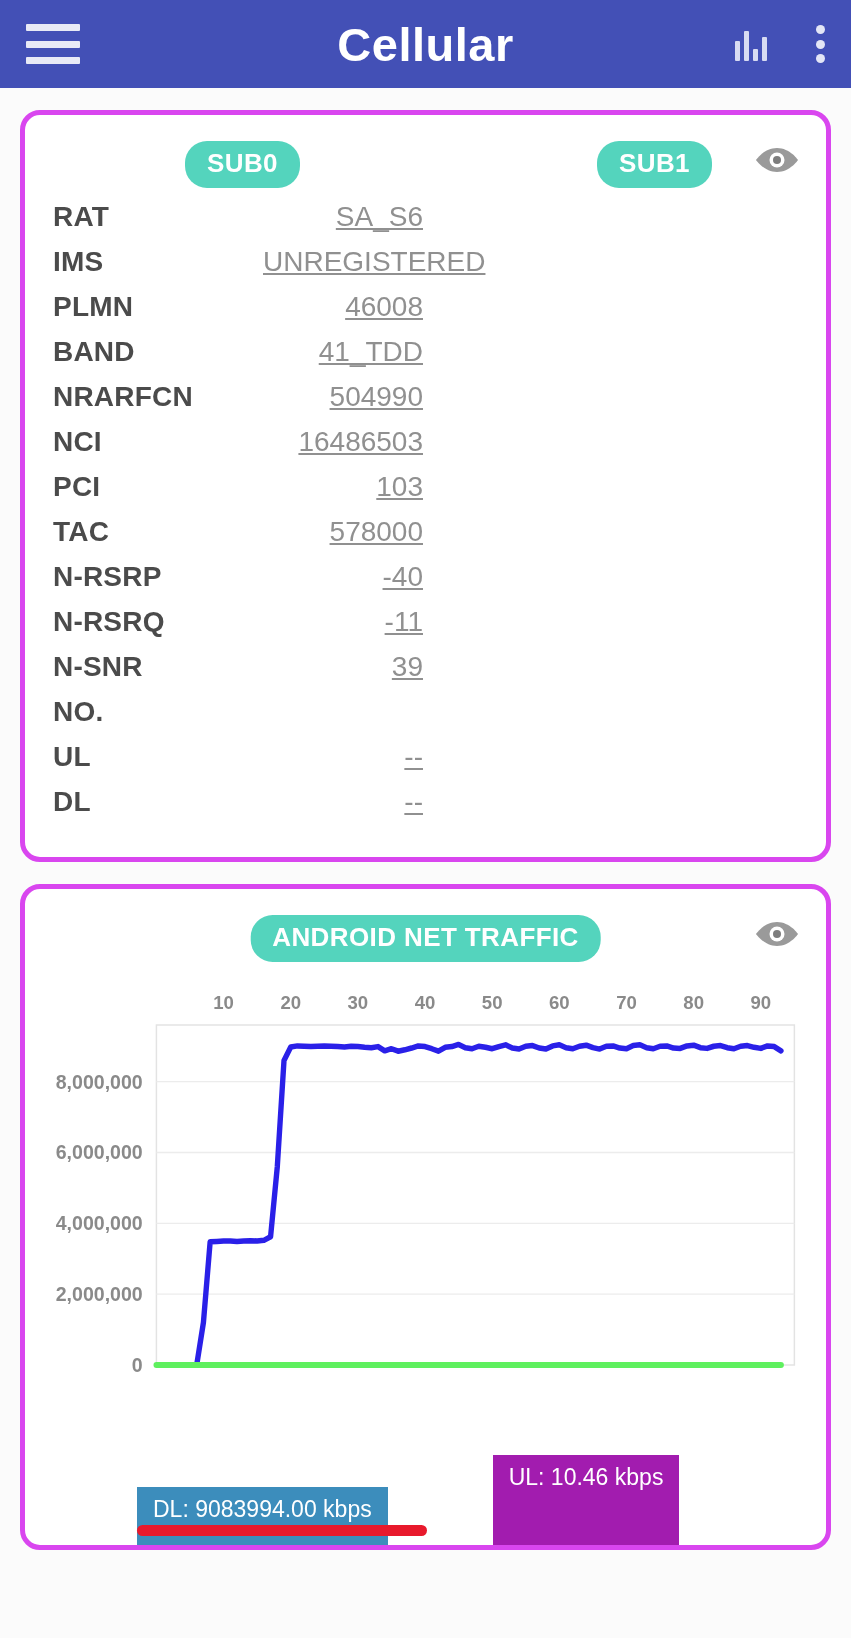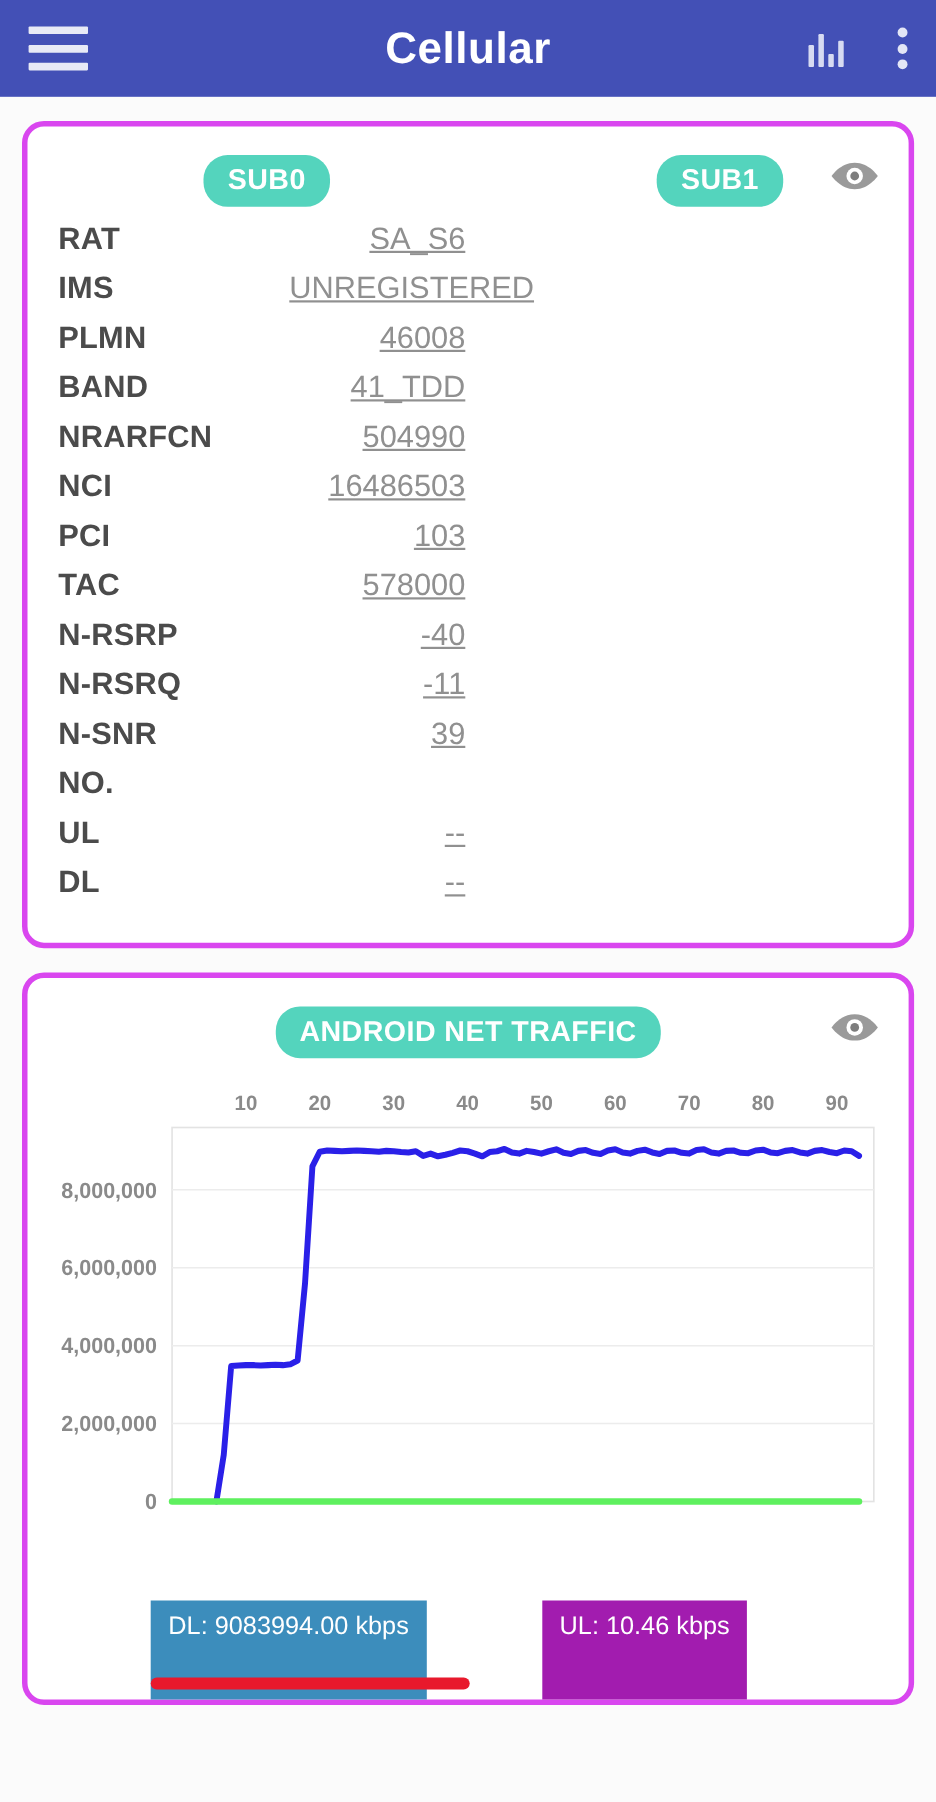--- a/index.html
+++ b/index.html
@@ -19,21 +19,21 @@
     background: #4350b6;
     display: flex; align-items: center;
     padding: 0 26px;
   }
   .hamburger { width: 54px; height: 40px; display: flex; flex-direction: column; justify-content: space-between; cursor: pointer; }
   .hamburger span { display: block; height: 7px; background: #e8eaf6; border-radius: 1px; }
   .appbar-title {
     position: absolute; left: 0; right: 0;
     text-align: center;
     color: #ffffff;
-    font-size: 40px; font-weight: bold;
+    font-size: 47px; font-weight: bold;
     letter-spacing: .5px;
     pointer-events: none;
   }
   .appbar-actions { margin-left: auto; display: flex; align-items: center; gap: 44px; z-index: 2; }
   .bars-icon { width: 36px; height: 34px; display: flex; align-items: flex-end; gap: 4px; }
   .bars-icon i { display: block; width: 5px; background: #d7dbf2; border-radius: 1px; }
   .bars-icon i:nth-child(1) { height: 20px; }
   .bars-icon i:nth-child(2) { height: 30px; }
   .bars-icon i:nth-child(3) { height: 12px; }
   .bars-icon i:nth-child(4) { height: 24px; }
@@ -89,21 +89,21 @@
   .axis-text { fill: #8a8a8a; font-family: "Liberation Sans", sans-serif; font-size: 19px; }
   .axis-text-y { fill: #8a8a8a; font-family: "Liberation Sans", sans-serif; font-size: 20px; }
 
   
   .legend { display: flex; padding: 30px 0 0 0; position: relative; height: 120px; }
   .legend-item {
     color: #ffffff; font-size: 23px;
     padding: 9px 16px 11px 16px;
     white-space: nowrap;
   }
-  .legend-dl { background: #3c8dbc; margin-left: 112px; }
+  .legend-dl { background: #3c8dbc; margin-left: 112px; margin-top: 32px; }
   .legend-ul { background: #a21caf; margin-left: 105px; }
   .red-underline {
     position: absolute;
     left: 112px; top: 100px;
     width: 290px; height: 11px;
     background: #e8192c;
     border-radius: 6px;
   }
 </style>
 </head>

